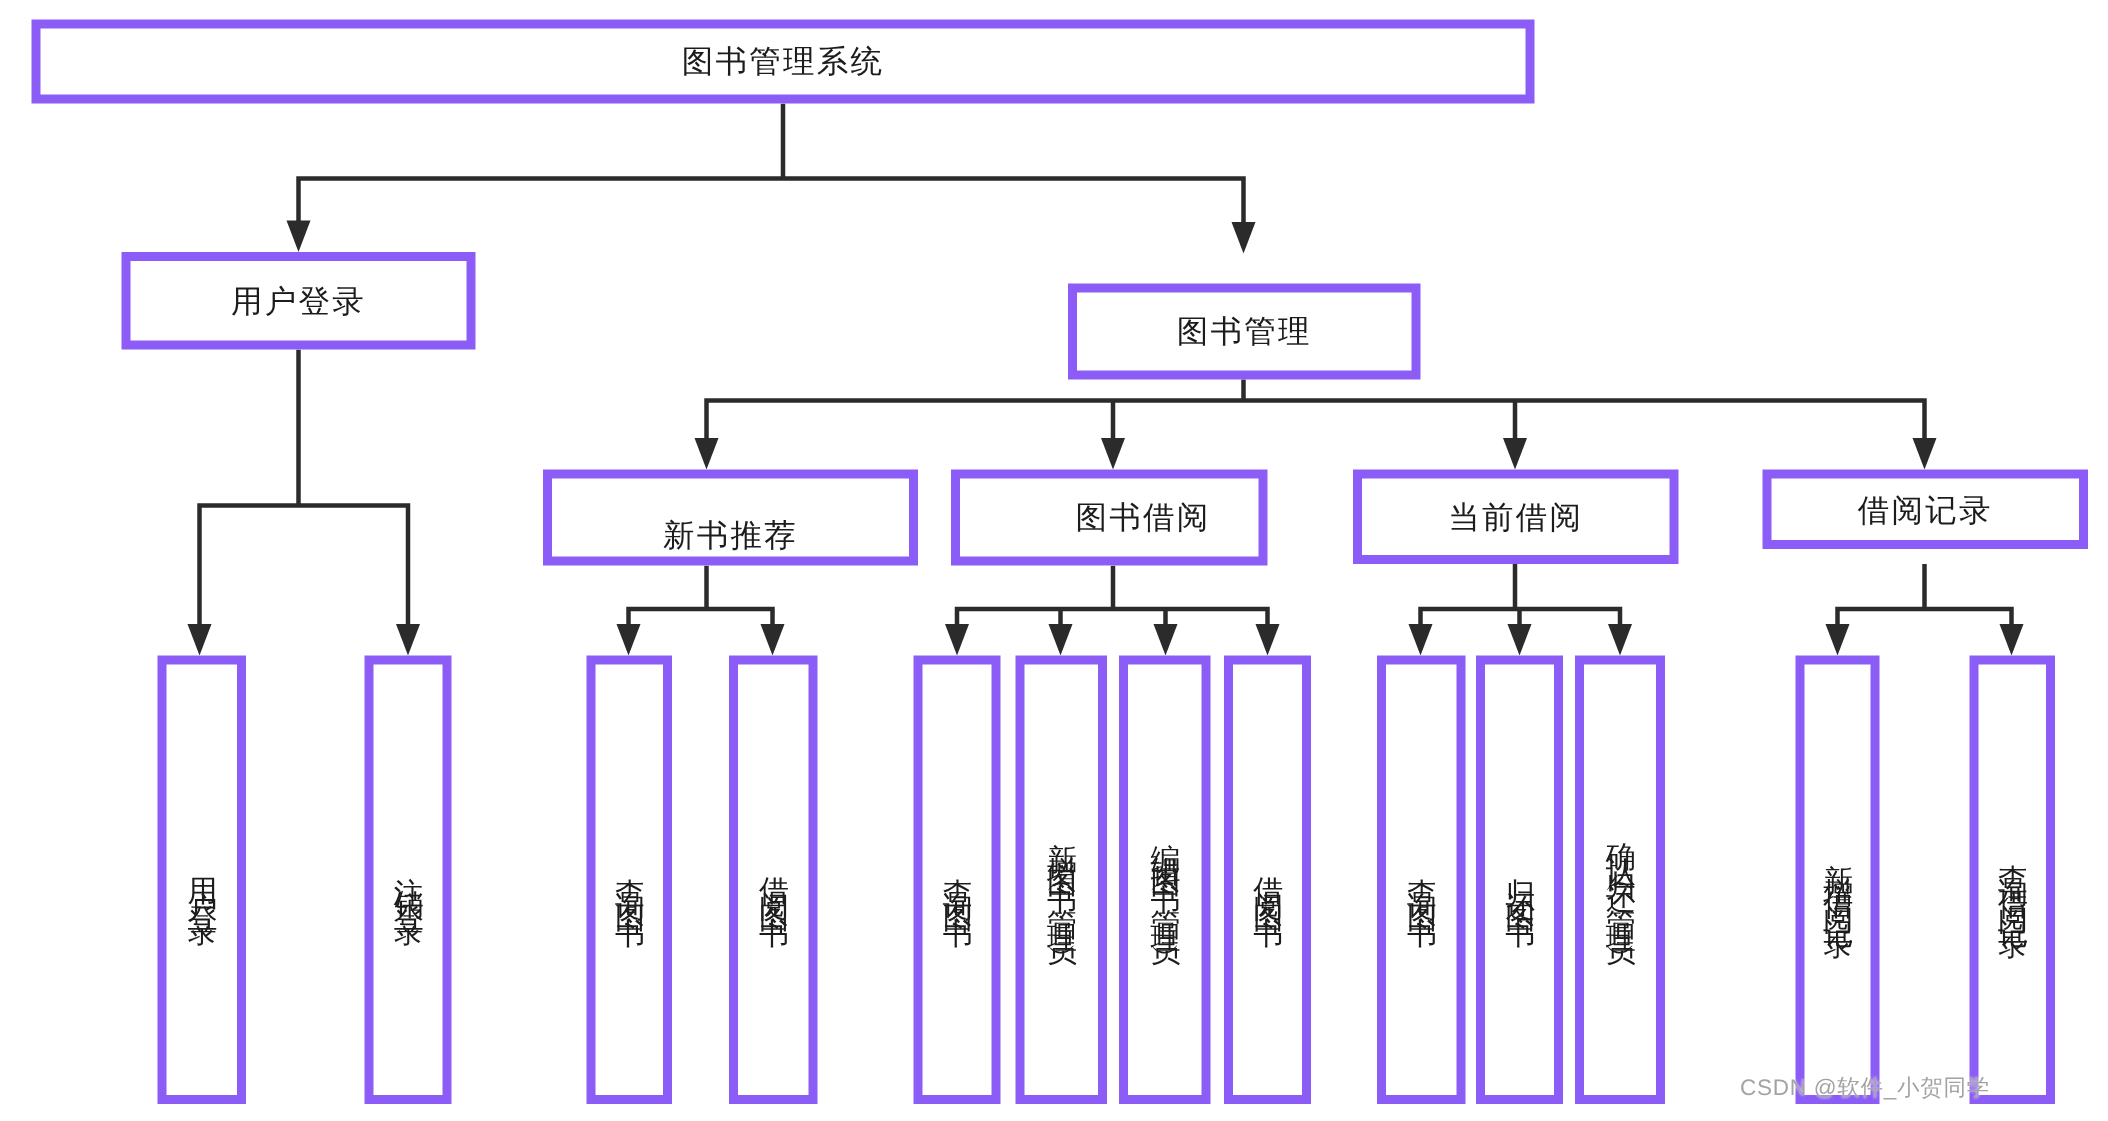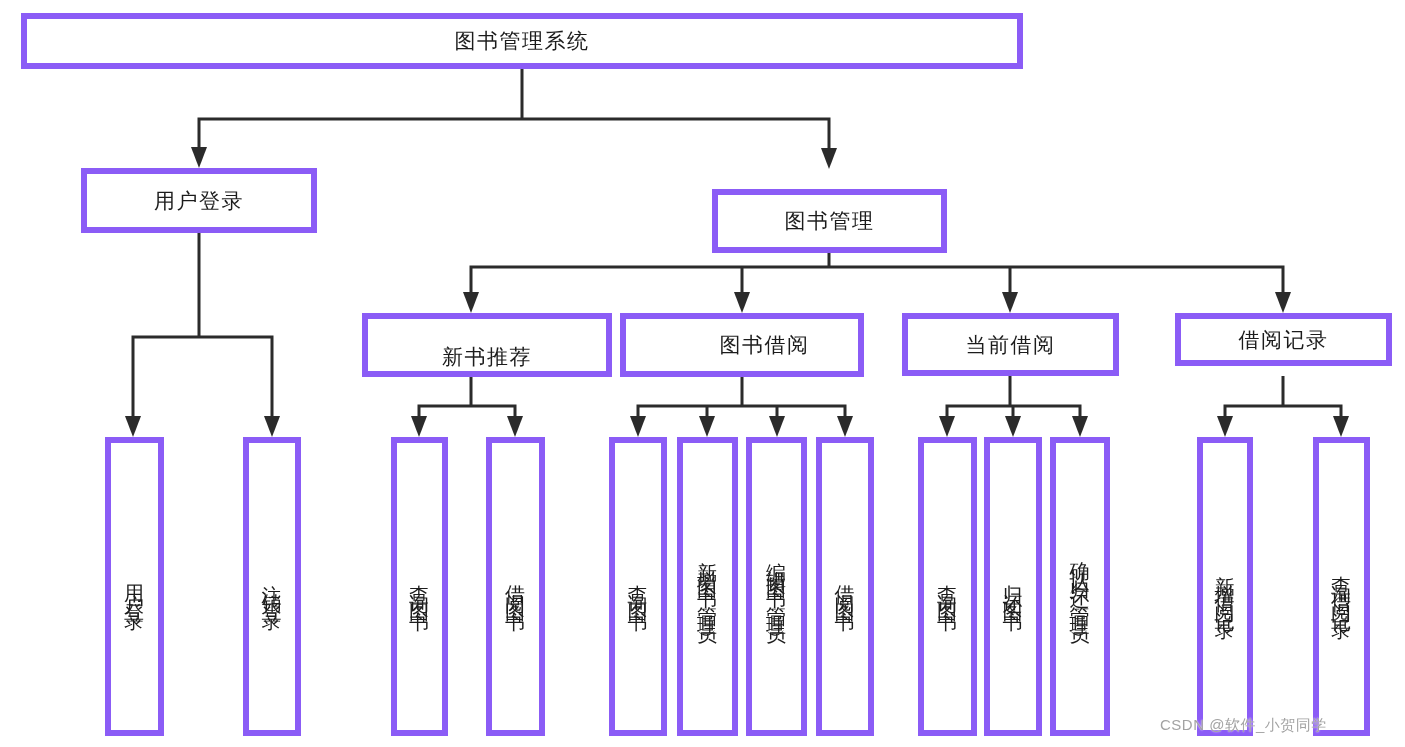--- a/index.html
+++ b/index.html
@@ -29,21 +29,21 @@
     line-height:1;
     white-space:nowrap;
   }
   
   .n-root{left:21px;top:13px;width:1002px;height:56px;}
   
   .n-login{left:81px;top:168px;width:236px;height:65px;}
   .n-mgmt{left:712px;top:169px;width:235px;height:64px;margin-top:20px;}
   
   .n-recommend{left:362px;top:313px;width:250px;height:64px;align-items:flex-end;}
-  .n-borrow{left:620px;top:313px;width:244px;height:64px;padding-left:45px;}
+  .n-borrow{left:634px;top:313px;width:211px;height:64px;padding-left:45px;}
   .n-current{left:902px;top:313px;width:217px;height:63px;}
   .n-records{left:1175px;top:313px;width:217px;height:53px;}
   
   .leaf{top:437px;height:299px;}
   .l1{left:105px;width:59px;}
   .l2{left:243px;width:58px;}
   .l3{left:391px;width:57px;}
   .l4{left:486px;width:59px;}
   .l5{left:609px;width:58px;}
   .l6{left:677px;width:61px;}

